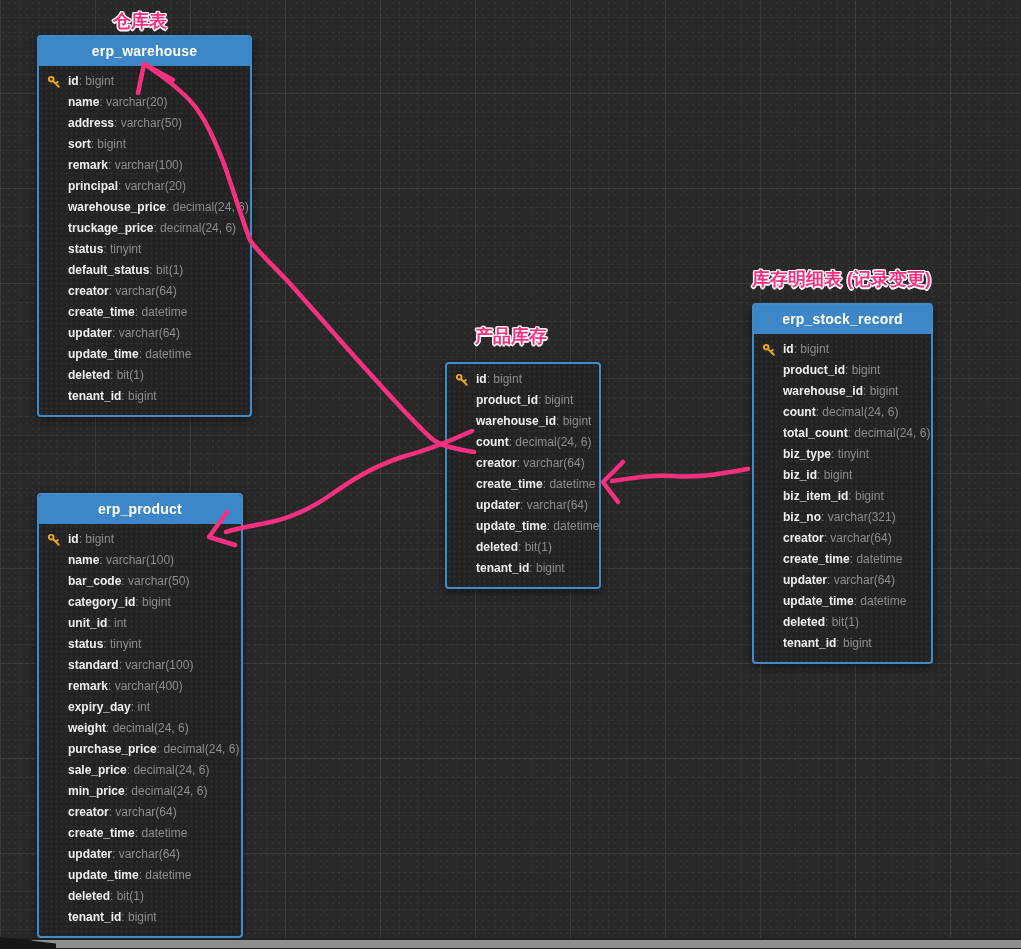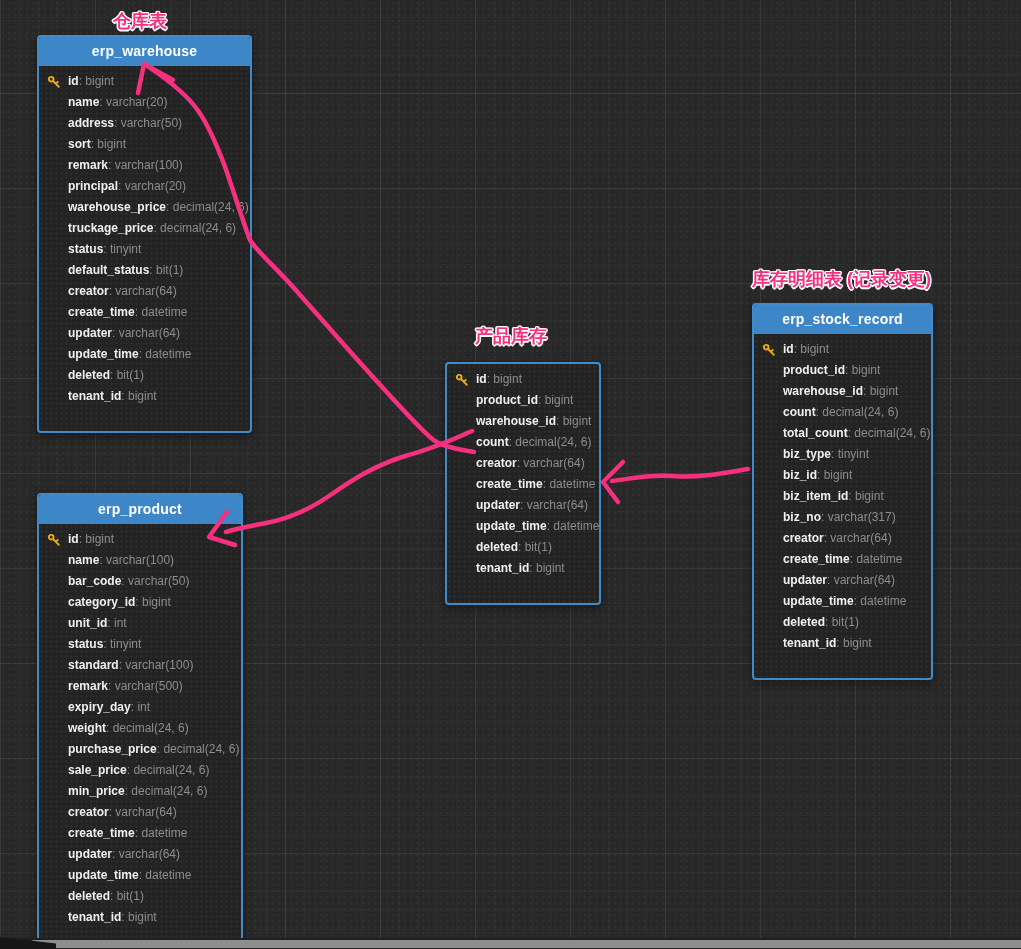--- a/index.html
+++ b/index.html
@@ -22,21 +22,21 @@
     background:#232323;
     box-shadow:0 3px 10px rgba(0,0,0,0.45);
     overflow:hidden;
     box-sizing:border-box;
   }
   .t-title{
     background:#3d87c9;color:#ffffff;font-weight:bold;font-size:14px;
     text-align:center;padding:6px 8px 7px;letter-spacing:0.2px;
   }
   .t-body{
-    padding:5px 0 24px;
+    padding:5px 0 8px;
     background-image:radial-gradient(rgba(255,255,255,0.05) 0.9px, transparent 1.2px);
     background-size:5px 5px;
   }
   .row{position:relative;height:21px;line-height:21px;padding-left:29px;white-space:nowrap;font-size:12px;}
   .fname{color:#f0f0f0;font-weight:bold;}
   .ftype{color:#8d8d8d;}
   .key{position:absolute;left:8px;top:4px;width:14px;height:14px;}
   .key svg{display:block;}
   .t-warehouse{left:37px;top:35px;width:215px;}
   .t-stock{left:445px;top:362px;width:156px;}
@@ -128,21 +128,21 @@
               </g>
             </svg>
           </span><span class="fname">id</span><span class="ftype">: bigint</span></div>
         <div class="row"><span class="fname">product_id</span><span class="ftype">: bigint</span></div>
         <div class="row"><span class="fname">warehouse_id</span><span class="ftype">: bigint</span></div>
         <div class="row"><span class="fname">count</span><span class="ftype">: decimal(24, 6)</span></div>
         <div class="row"><span class="fname">total_count</span><span class="ftype">: decimal(24, 6)</span></div>
         <div class="row"><span class="fname">biz_type</span><span class="ftype">: tinyint</span></div>
         <div class="row"><span class="fname">biz_id</span><span class="ftype">: bigint</span></div>
         <div class="row"><span class="fname">biz_item_id</span><span class="ftype">: bigint</span></div>
-        <div class="row"><span class="fname">biz_no</span><span class="ftype">: varchar(317)</span></div>
+        <div class="row"><span class="fname">biz_no</span><span class="ftype">: varchar(321)</span></div>
         <div class="row"><span class="fname">creator</span><span class="ftype">: varchar(64)</span></div>
         <div class="row"><span class="fname">create_time</span><span class="ftype">: datetime</span></div>
         <div class="row"><span class="fname">updater</span><span class="ftype">: varchar(64)</span></div>
         <div class="row"><span class="fname">update_time</span><span class="ftype">: datetime</span></div>
         <div class="row"><span class="fname">deleted</span><span class="ftype">: bit(1)</span></div>
         <div class="row"><span class="fname">tenant_id</span><span class="ftype">: bigint</span></div>
       </div>
   </div>
 
   <div class="table t-product">
@@ -155,21 +155,21 @@
                 <path d="M8.7 8.7 L16.8 16.8 M12.6 12.6 L15.4 9.8"></path>
               </g>
             </svg>
           </span><span class="fname">id</span><span class="ftype">: bigint</span></div>
         <div class="row"><span class="fname">name</span><span class="ftype">: varchar(100)</span></div>
         <div class="row"><span class="fname">bar_code</span><span class="ftype">: varchar(50)</span></div>
         <div class="row"><span class="fname">category_id</span><span class="ftype">: bigint</span></div>
         <div class="row"><span class="fname">unit_id</span><span class="ftype">: int</span></div>
         <div class="row"><span class="fname">status</span><span class="ftype">: tinyint</span></div>
         <div class="row"><span class="fname">standard</span><span class="ftype">: varchar(100)</span></div>
-        <div class="row"><span class="fname">remark</span><span class="ftype">: varchar(500)</span></div>
+        <div class="row"><span class="fname">remark</span><span class="ftype">: varchar(400)</span></div>
         <div class="row"><span class="fname">expiry_day</span><span class="ftype">: int</span></div>
         <div class="row"><span class="fname">weight</span><span class="ftype">: decimal(24, 6)</span></div>
         <div class="row"><span class="fname">purchase_price</span><span class="ftype">: decimal(24, 6)</span></div>
         <div class="row"><span class="fname">sale_price</span><span class="ftype">: decimal(24, 6)</span></div>
         <div class="row"><span class="fname">min_price</span><span class="ftype">: decimal(24, 6)</span></div>
         <div class="row"><span class="fname">creator</span><span class="ftype">: varchar(64)</span></div>
         <div class="row"><span class="fname">create_time</span><span class="ftype">: datetime</span></div>
         <div class="row"><span class="fname">updater</span><span class="ftype">: varchar(64)</span></div>
         <div class="row"><span class="fname">update_time</span><span class="ftype">: datetime</span></div>
         <div class="row"><span class="fname">deleted</span><span class="ftype">: bit(1)</span></div>

